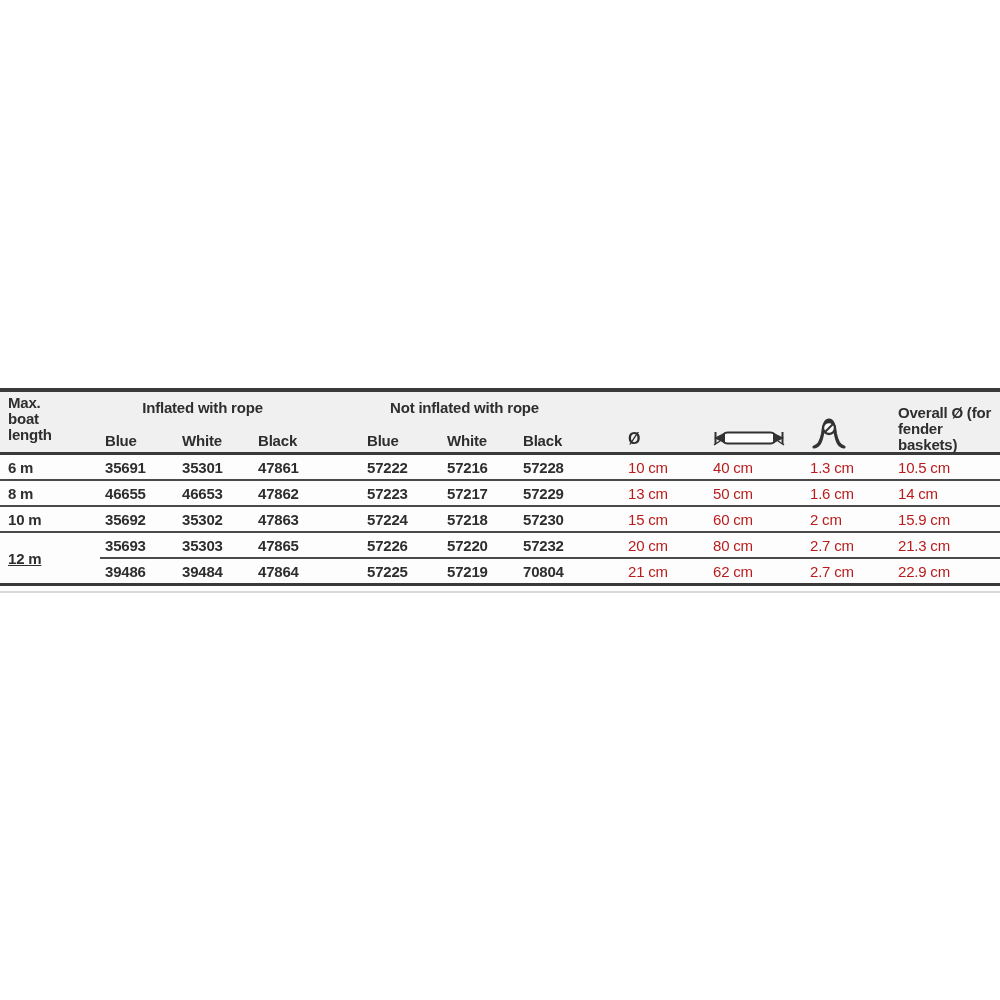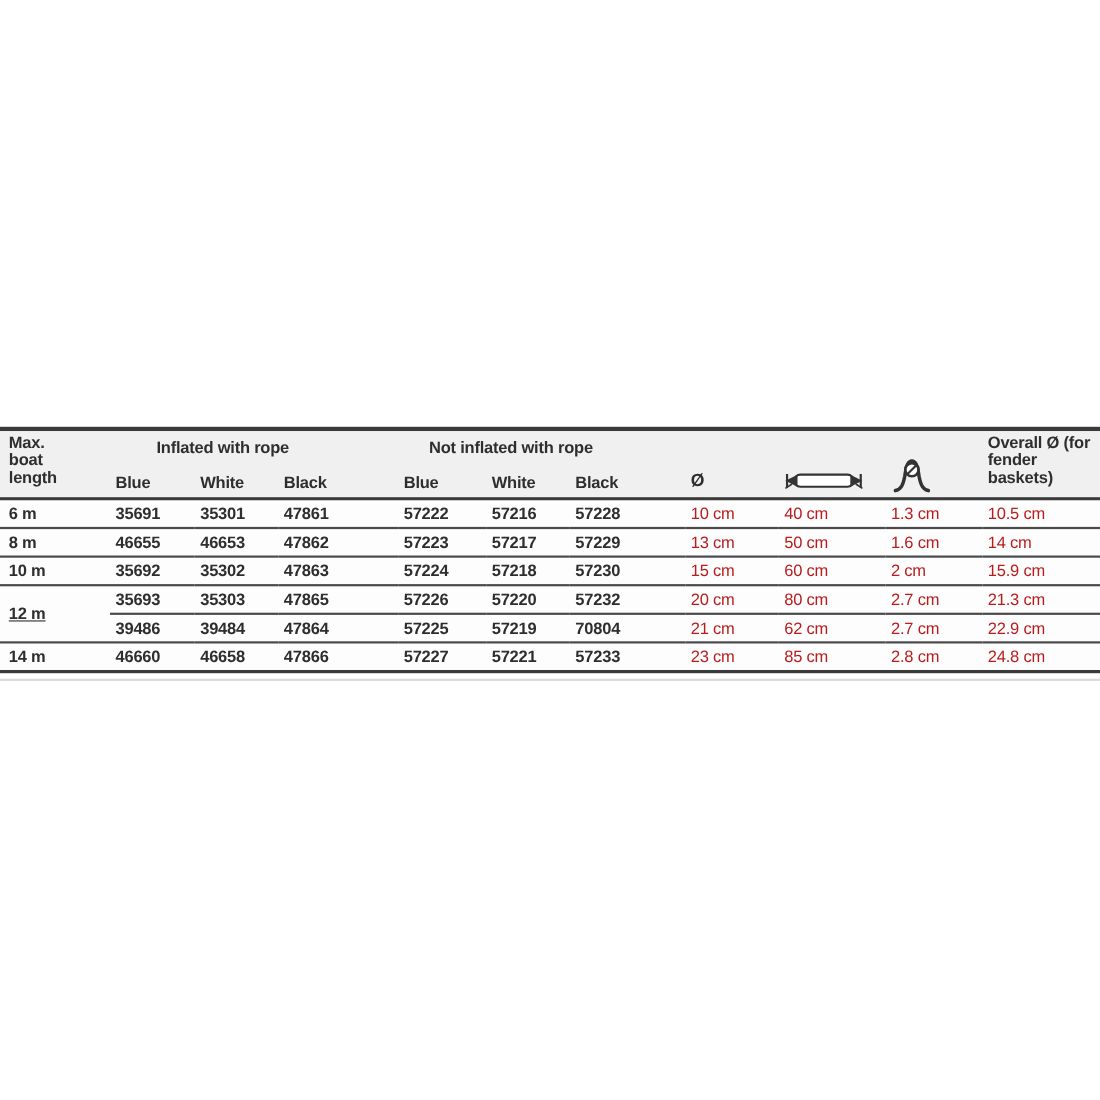--- a/index.html
+++ b/index.html
@@ -42,21 +42,21 @@
   .boat-head span{display:block;width:58px;}
   .group{display:flex;flex-direction:column;justify-content:space-between;padding-top:8px;}
   .group-label{width:205px;text-align:center;line-height:16px;}
   .subcols{display:grid;height:22px;align-items:end;padding-bottom:4px;}
   .g1s{grid-template-columns:77px 76px 109px;}
   .g2s{grid-template-columns:80px 76px 105px;}
   .subcol{padding-left:5px;}
   .dia-head{display:flex;align-items:flex-end;padding:0 0 5px 5px;font-size:16px;}
   .icon-head{display:flex;align-items:flex-end;padding:0 0 5px 5px;}
   .icon-head.eye{padding-bottom:3px;}
-  .overall-head{padding:3px 4px 0 5px;line-height:16px;}
+  .overall-head{padding:13px 4px 0 5px;line-height:16px;}
   
   .trow{
     display:grid;
     grid-template-columns:100px 77px 76px 109px 80px 76px 105px 85px 97px 88px 107px;
     background:var(--row-bg);
   }
   .trow .c{
     height:24px;
     display:flex;align-items:center;
     padding-left:5px;
@@ -204,31 +204,18 @@
         <div class="c art">47864</div>
         <div class="c art">57225</div>
         <div class="c art">57219</div>
         <div class="c art">70804</div>
         <div class="c meas">21 cm</div>
         <div class="c meas">62 cm</div>
         <div class="c meas">2.7 cm</div>
         <div class="c meas">22.9 cm</div>
       </div>
 
-      <div class="trow">
-        <div class="c boat">14 m</div>
-        <div class="c art">46660</div>
-        <div class="c art">46658</div>
-        <div class="c art">47866</div>
-        <div class="c art">57227</div>
-        <div class="c art">57221</div>
-        <div class="c art">57233</div>
-        <div class="c meas">23 cm</div>
-        <div class="c meas">85 cm</div>
-        <div class="c meas">2.8 cm</div>
-        <div class="c meas">24.8 cm</div>
-      </div>
 
     </div>
 
     <div class="faint-line"></div>
   </div>
 </div>
 
 </body></html>

